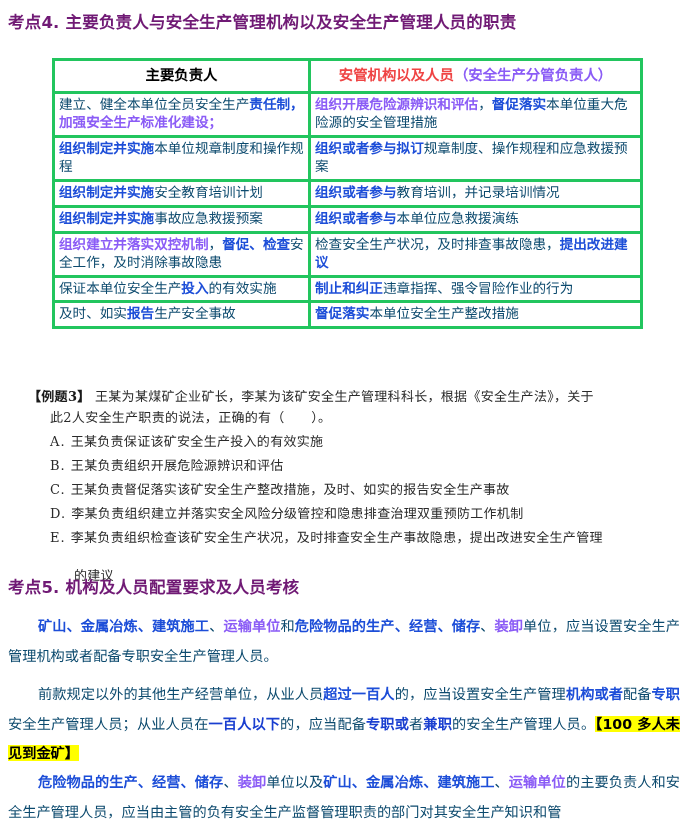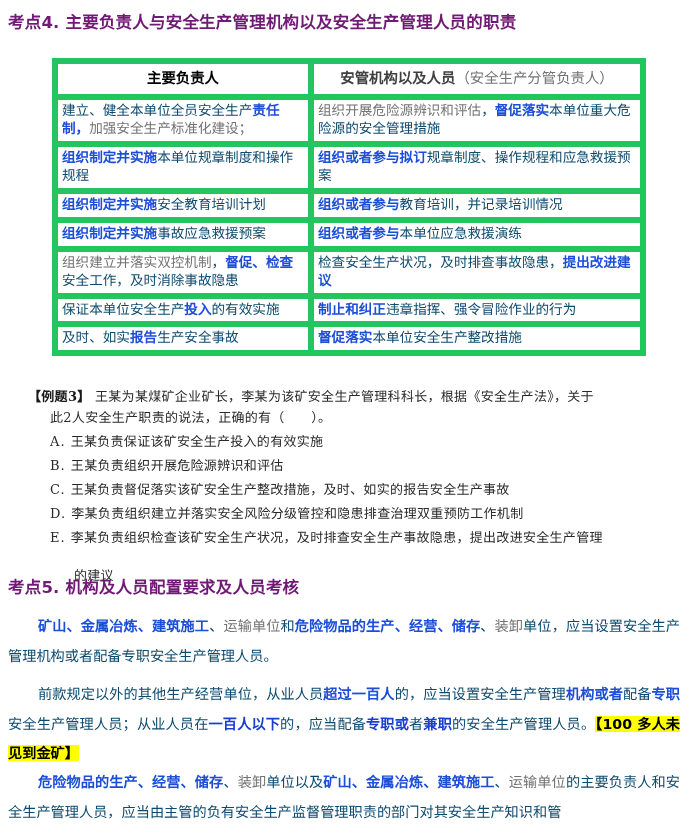--- a/index.html
+++ b/index.html
@@ -40,41 +40,41 @@
     position: absolute;
     left: 52px;
     top: 58px;
     width: 588px;
     border-collapse: collapse;
     table-layout: fixed;
     font-size: 13.6px;
     line-height: 1.32;
   }
   .rules-table td, .rules-table th {
-    border: 6px solid #22c55e;
+    border: 3px solid #22c55e;
     padding: 2px 4px 3px 4px;
     vertical-align: top;
     text-align: left;
   }
   .rules-table th {
     text-align: center;
     font-weight: bold;
     font-size: 14.4px;
     padding: 5px 4px 6px 4px;
   }
   .col-a { width: 256px; }
   .col-b { width: 332px; }
   .rules-table td.cell-a { width: 256px; }
   .rules-table td.cell-b { width: 332px; }
 
   .r { color: #1d4ed8; font-weight: bold; }
-  .g { color: #737373; font-weight: normal; }
+  .g { color: #8b5cf6; font-weight: bold; }
   .b { color: #1a3fd0; font-weight: bold; }
   .k { color: #0c4a6e; }
-  .kb { color: #404040; font-weight: bold; }
+  .kb { color: #ef4444; font-weight: bold; }
   .hl { background: #ffff00; font-weight: bold; color: #000; }
 
   
   .example {
     position: absolute;
     left: 28px;
     top: 370px;
     width: 648px;
     font-family: "DejaVu Serif", "Liberation Serif", serif;
     font-size: 13px;

